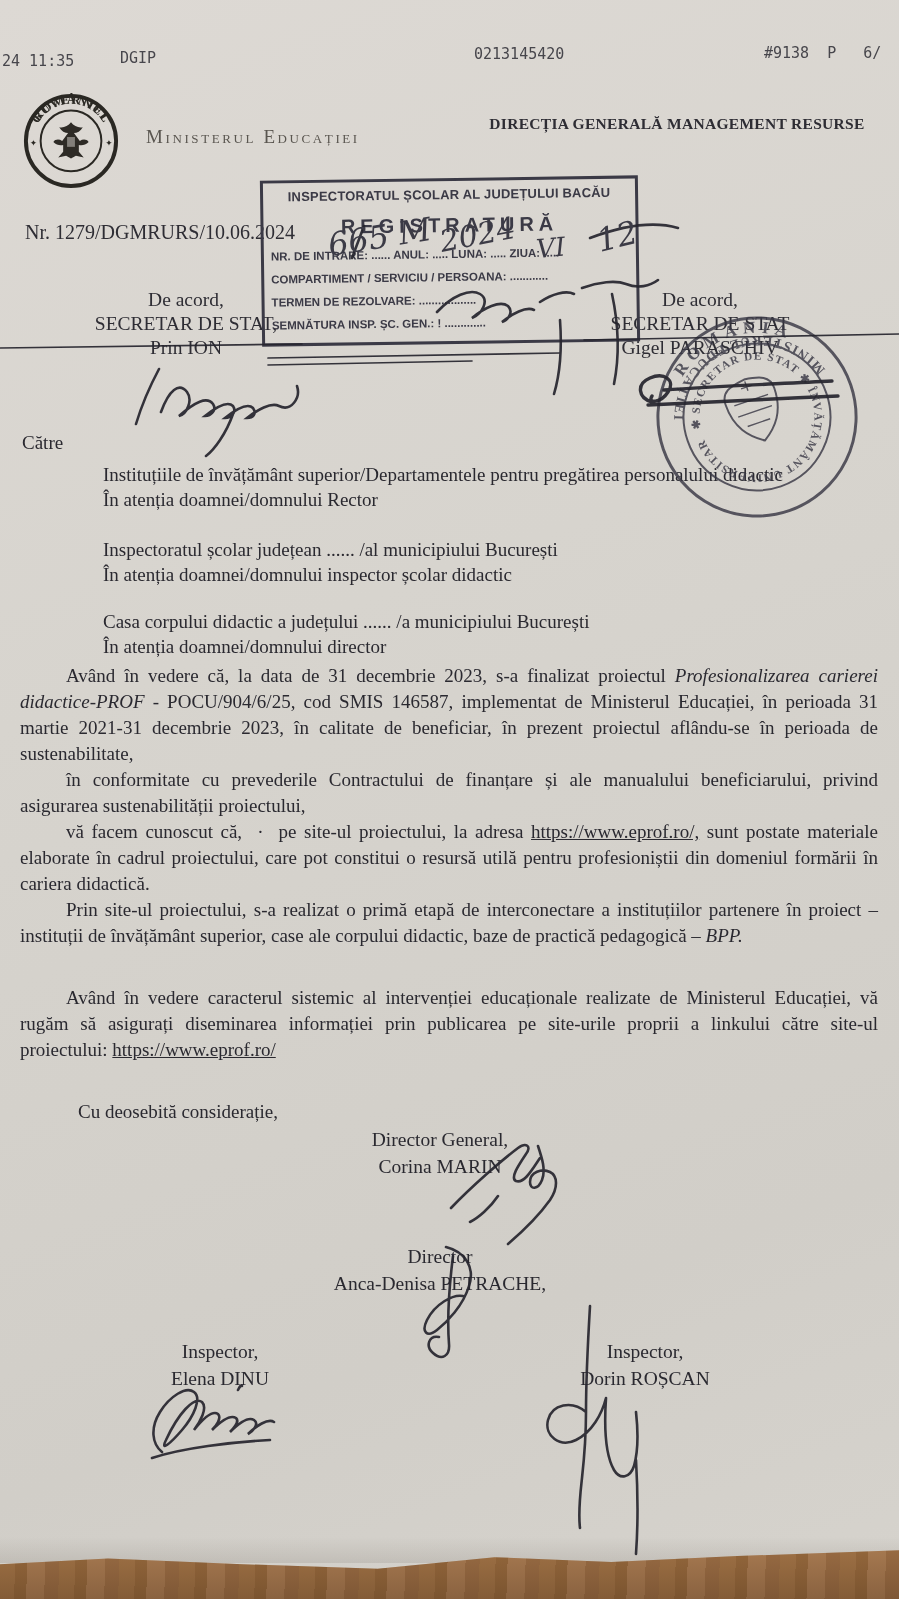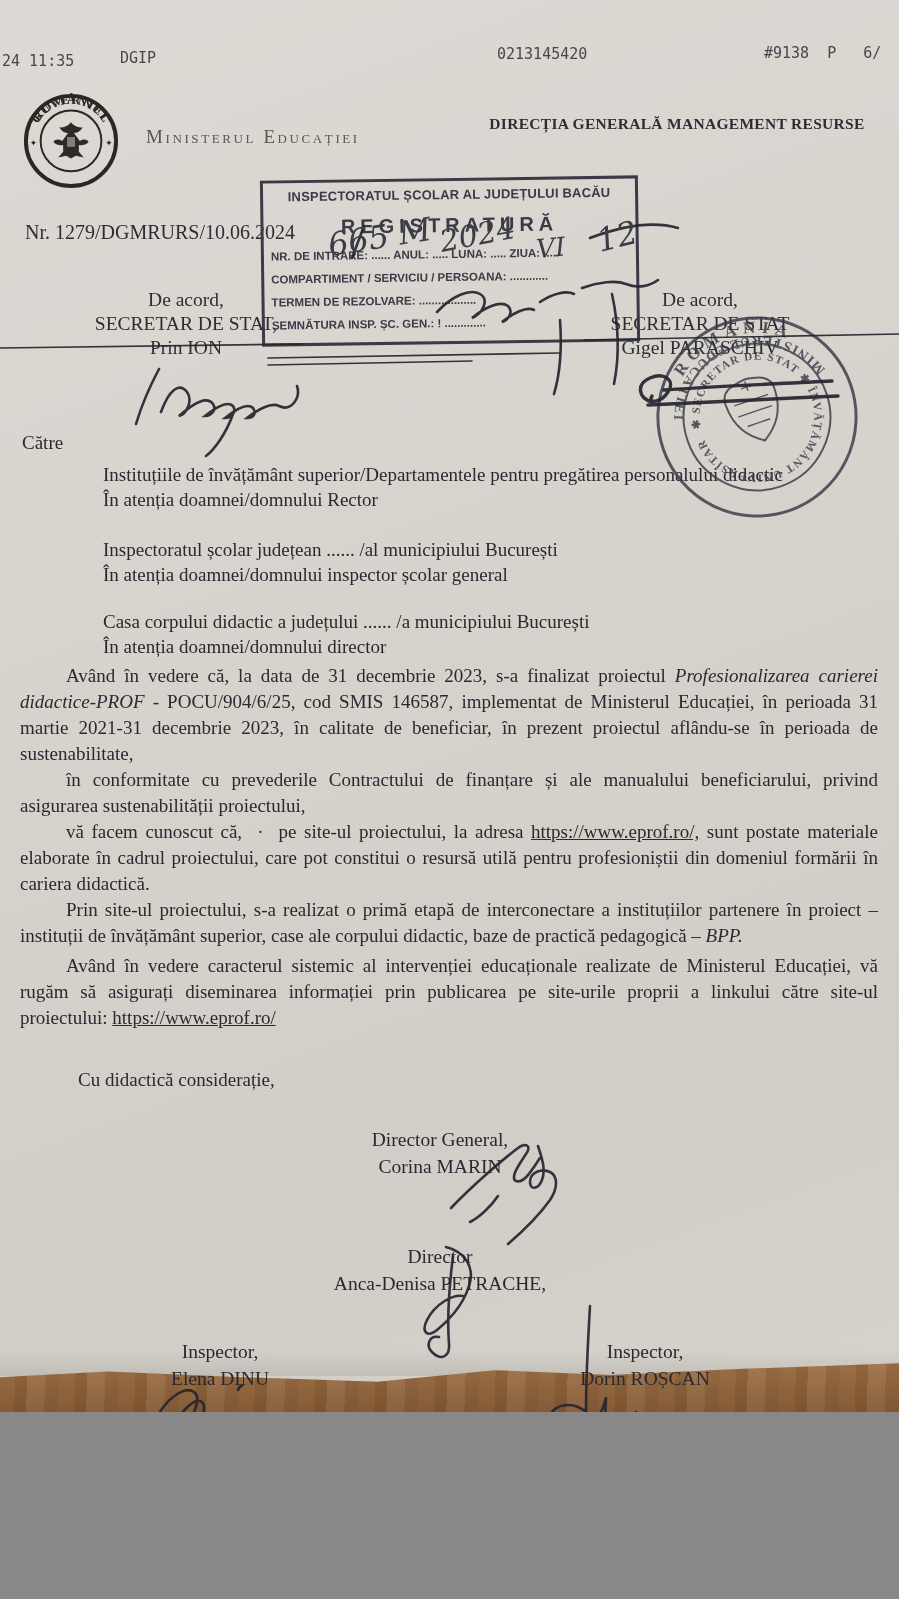--- a/index.html
+++ b/index.html
@@ -1,31 +1,31 @@
 <!DOCTYPE html>
 <html><head>
 <meta charset="utf-8">
 <style>
   html,body{margin:0;padding:0;background:#888;}
   .scene{
-    position:relative;width:899px;height:1412px;overflow:hidden;
+    position:relative;width:899px;height:1599px;overflow:hidden;
     background:linear-gradient(160deg,#ddd9d4 0%,#d7d4ce 38%,#d1cec8 78%,#d6d3cd 100%);
     font-family:"Liberation Serif",serif;color:#2a2930;
   }
   .wood{position:absolute;left:0;right:0;bottom:0;height:58px;
     background:linear-gradient(180deg,rgba(120,80,40,.15),rgba(60,35,15,.35)),
       repeating-linear-gradient(92deg,#a97a4c 0 16px,#9c6e41 16px 28px,#b3845a 28px 46px,#a2734a 46px 60px);
     clip-path:polygon(0 40%,12% 30%,27% 40%,42% 48%,55% 28%,68% 36%,82% 26%,100% 16%,100% 100%,0 100%);}
   .paper-edge{position:absolute;left:0;right:0;bottom:36px;height:26px;background:linear-gradient(180deg,rgba(0,0,0,0),rgba(90,80,70,.14));}
 
   .fax-row{position:absolute;top:48px;left:0;right:0;height:22px;font-family:"DejaVu Sans Mono",monospace;font-size:15px;color:#47464c;}
   .fax-row span{position:absolute;white-space:pre;}
   .fax-time{left:2px;top:4px;}
   .fax-sender{left:120px;top:1px;}
-  .fax-phone{left:497px;top:-3px;}
+  .fax-phone{left:474px;top:-3px;}
   .fax-page{left:764px;top:-4px;}
 
   .ministry{position:absolute;left:146px;top:126px;font-size:19px;font-variant:small-caps;letter-spacing:2.6px;color:#5a5650;}
   .directorate{position:absolute;left:468px;top:113px;width:418px;text-align:center;font-weight:bold;font-size:15.5px;line-height:22px;color:#2e2d34;letter-spacing:.3px;}
   .reg-number{position:absolute;left:25px;top:221px;font-size:20px;color:#2e2d34;}
 
   .registry-stamp{position:absolute;left:261px;top:178px;width:378px;box-sizing:border-box;
     border:3px solid #3b3a46;padding:6px 7px 12px;transform:rotate(-.8deg);
     font-family:"Liberation Sans",sans-serif;font-weight:bold;color:#3b3a46;z-index:3;}
   .rs-title{font-size:13px;text-align:center;letter-spacing:.2px;white-space:nowrap;}
@@ -38,21 +38,21 @@
 
   .content{position:absolute;left:20px;top:430px;width:858px;font-size:19px;line-height:26px;z-index:2;}
   .catre{margin-left:2px;}
   .group{margin-left:83px;line-height:25px;white-space:nowrap;}
   .g1{margin-top:6px;}
   .g2{margin-top:25px;}
   .g3{margin-top:22px;}
   .bp{margin:0;text-align:justify;text-indent:46px;}
   .p1{margin-top:4px;}
   .p4{}
-  .p5{margin-top:4px;}
+  .p5{margin-top:36px;}
   .link{font-weight:normal;text-decoration:underline;}
   .closing{margin-top:36px;margin-left:58px;}
 
   .sig{position:absolute;text-align:center;font-size:19.5px;line-height:27px;color:#2a2930;z-index:2;}
   .sig-dg{left:330px;top:1126px;width:220px;}
   .sig-dir{left:315px;top:1243px;width:250px;}
   .sig-il{left:135px;top:1338px;width:170px;}
   .sig-ir{left:540px;top:1338px;width:210px;}
 
   .round-stamp{position:absolute;left:648px;top:308px;width:218px;height:218px;transform:rotate(-19deg);opacity:.82;z-index:4;}
@@ -148,34 +148,34 @@
 
   <div class="content">
     <div class="catre">Către</div>
 
     <div class="group g1">
       <div>Instituțiile de învățământ superior/Departamentele pentru pregătirea personalului didactic</div>
       <div>În atenția doamnei/domnului Rector</div>
     </div>
     <div class="group g2">
       <div>Inspectoratul școlar județean ...... /al municipiului București</div>
-      <div>În atenția doamnei/domnului inspector școlar general</div>
+      <div>În atenția doamnei/domnului inspector școlar didactic</div>
     </div>
     <div class="group g3">
       <div>Casa corpului didactic a județului ...... /a municipiului București</div>
       <div>În atenția doamnei/domnului director</div>
     </div>
 
     <p class="bp p1"><span>Având în vedere că, la data de 31 decembrie 2023, s-a finalizat proiectul </span><i>Profesionalizarea carierei didactice-PROF</i><span> - POCU/904/6/25, cod SMIS 146587, implementat de Ministerul Educației, în perioada 31 martie 2021-31 decembrie 2023, în calitate de beneficiar, în prezent proiectul aflându-se în perioada de sustenabilitate,</span></p>
     <p class="bp"><span>în conformitate cu prevederile Contractului de finanțare și ale manualului beneficiarului, privind asigurarea sustenabilității proiectului,</span></p>
     <p class="bp"><span>vă facem cunoscut că, &nbsp;·&nbsp;&nbsp;pe site-ul proiectului, la adresa </span><span class="link">https://www.eprof.ro/,</span><span> sunt postate materiale elaborate în cadrul proiectului, care pot constitui o resursă utilă pentru profesioniștii din domeniul formării în cariera didactică.</span></p>
     <p class="bp p4"><span>Prin site-ul proiectului, s-a realizat o primă etapă de interconectare a instituțiilor partenere în proiect – instituții de învățământ superior, case ale corpului didactic, baze de practică pedagogică – </span><i>BPP.</i></p>
     <p class="bp p5"><span>Având în vedere caracterul sistemic al intervenției educaționale realizate de Ministerul Educației, vă rugăm să asigurați diseminarea informației prin publicarea pe site-urile proprii a linkului către site-ul proiectului: </span><span class="link">https://www.eprof.ro/</span></p>
 
-    <div class="closing">Cu didactică considerație,</div>
+    <div class="closing">Cu deosebită considerație,</div>
   </div>
 
   <div class="sig sig-dg">
     <div>Director General,</div>
     <div>Corina MARIN</div>
   </div>
   <div class="sig sig-dir">
     <div>Director</div>
     <div>Anca-Denisa PETRACHE,</div>
   </div>

